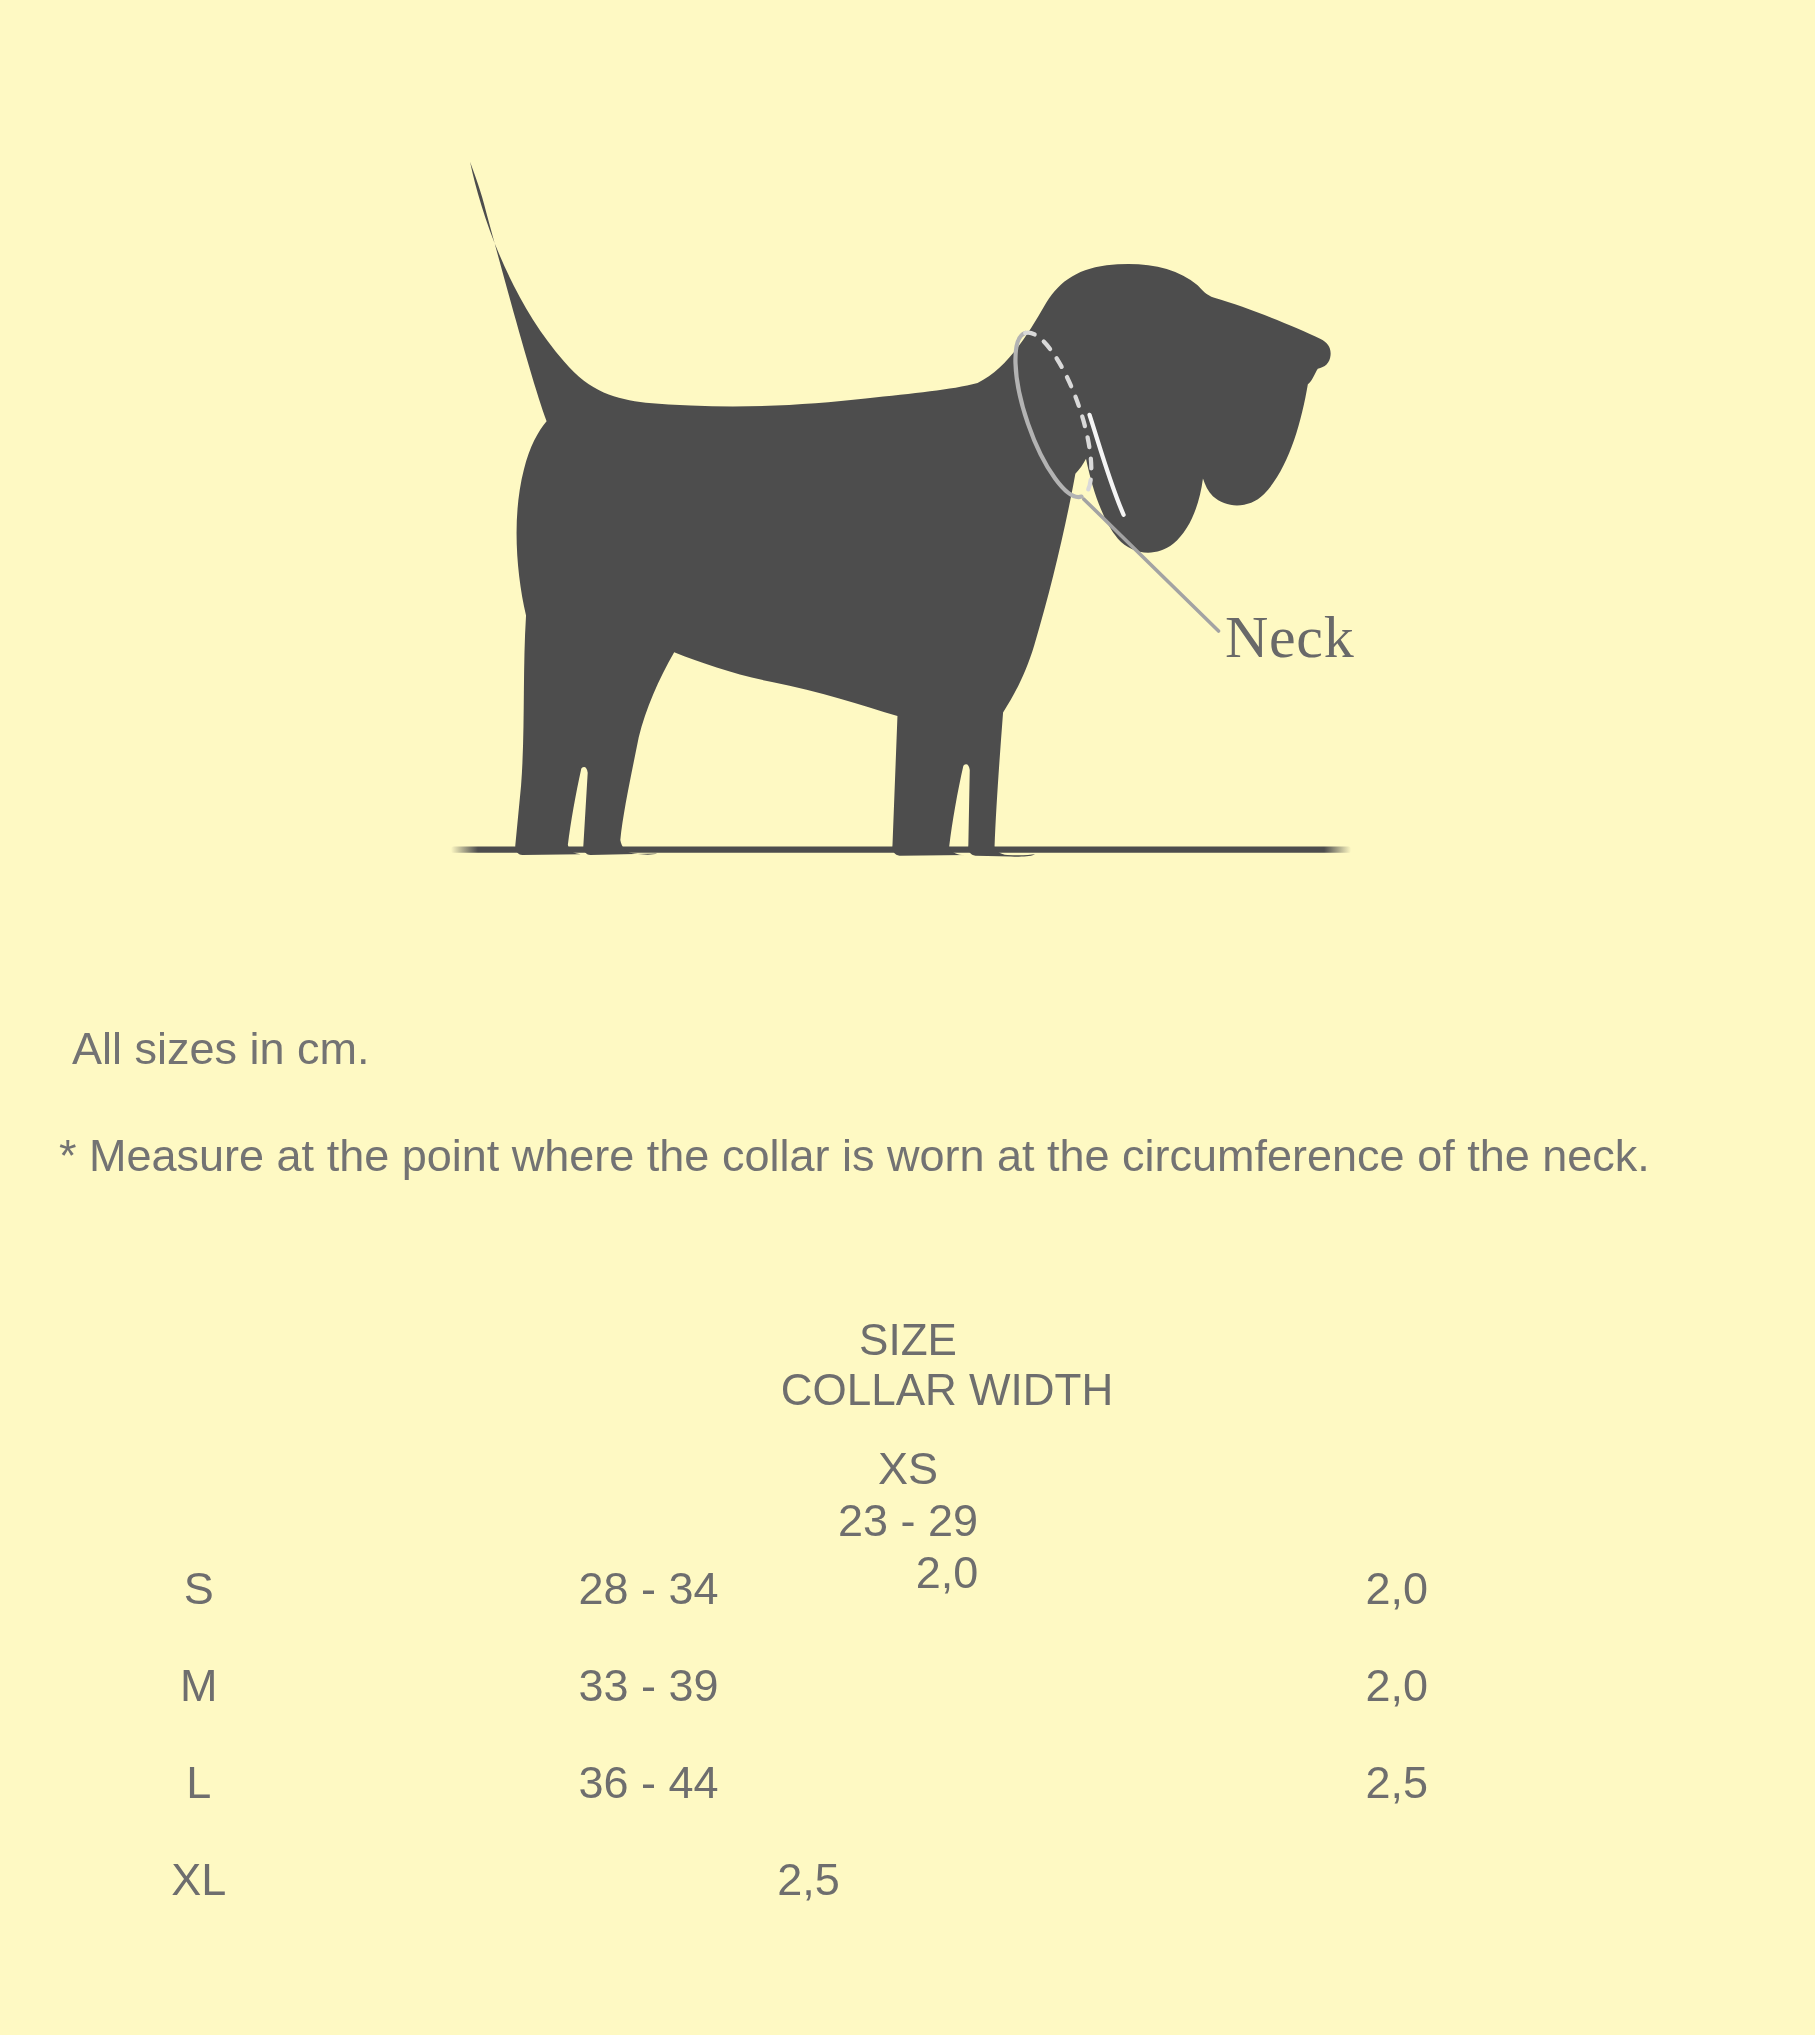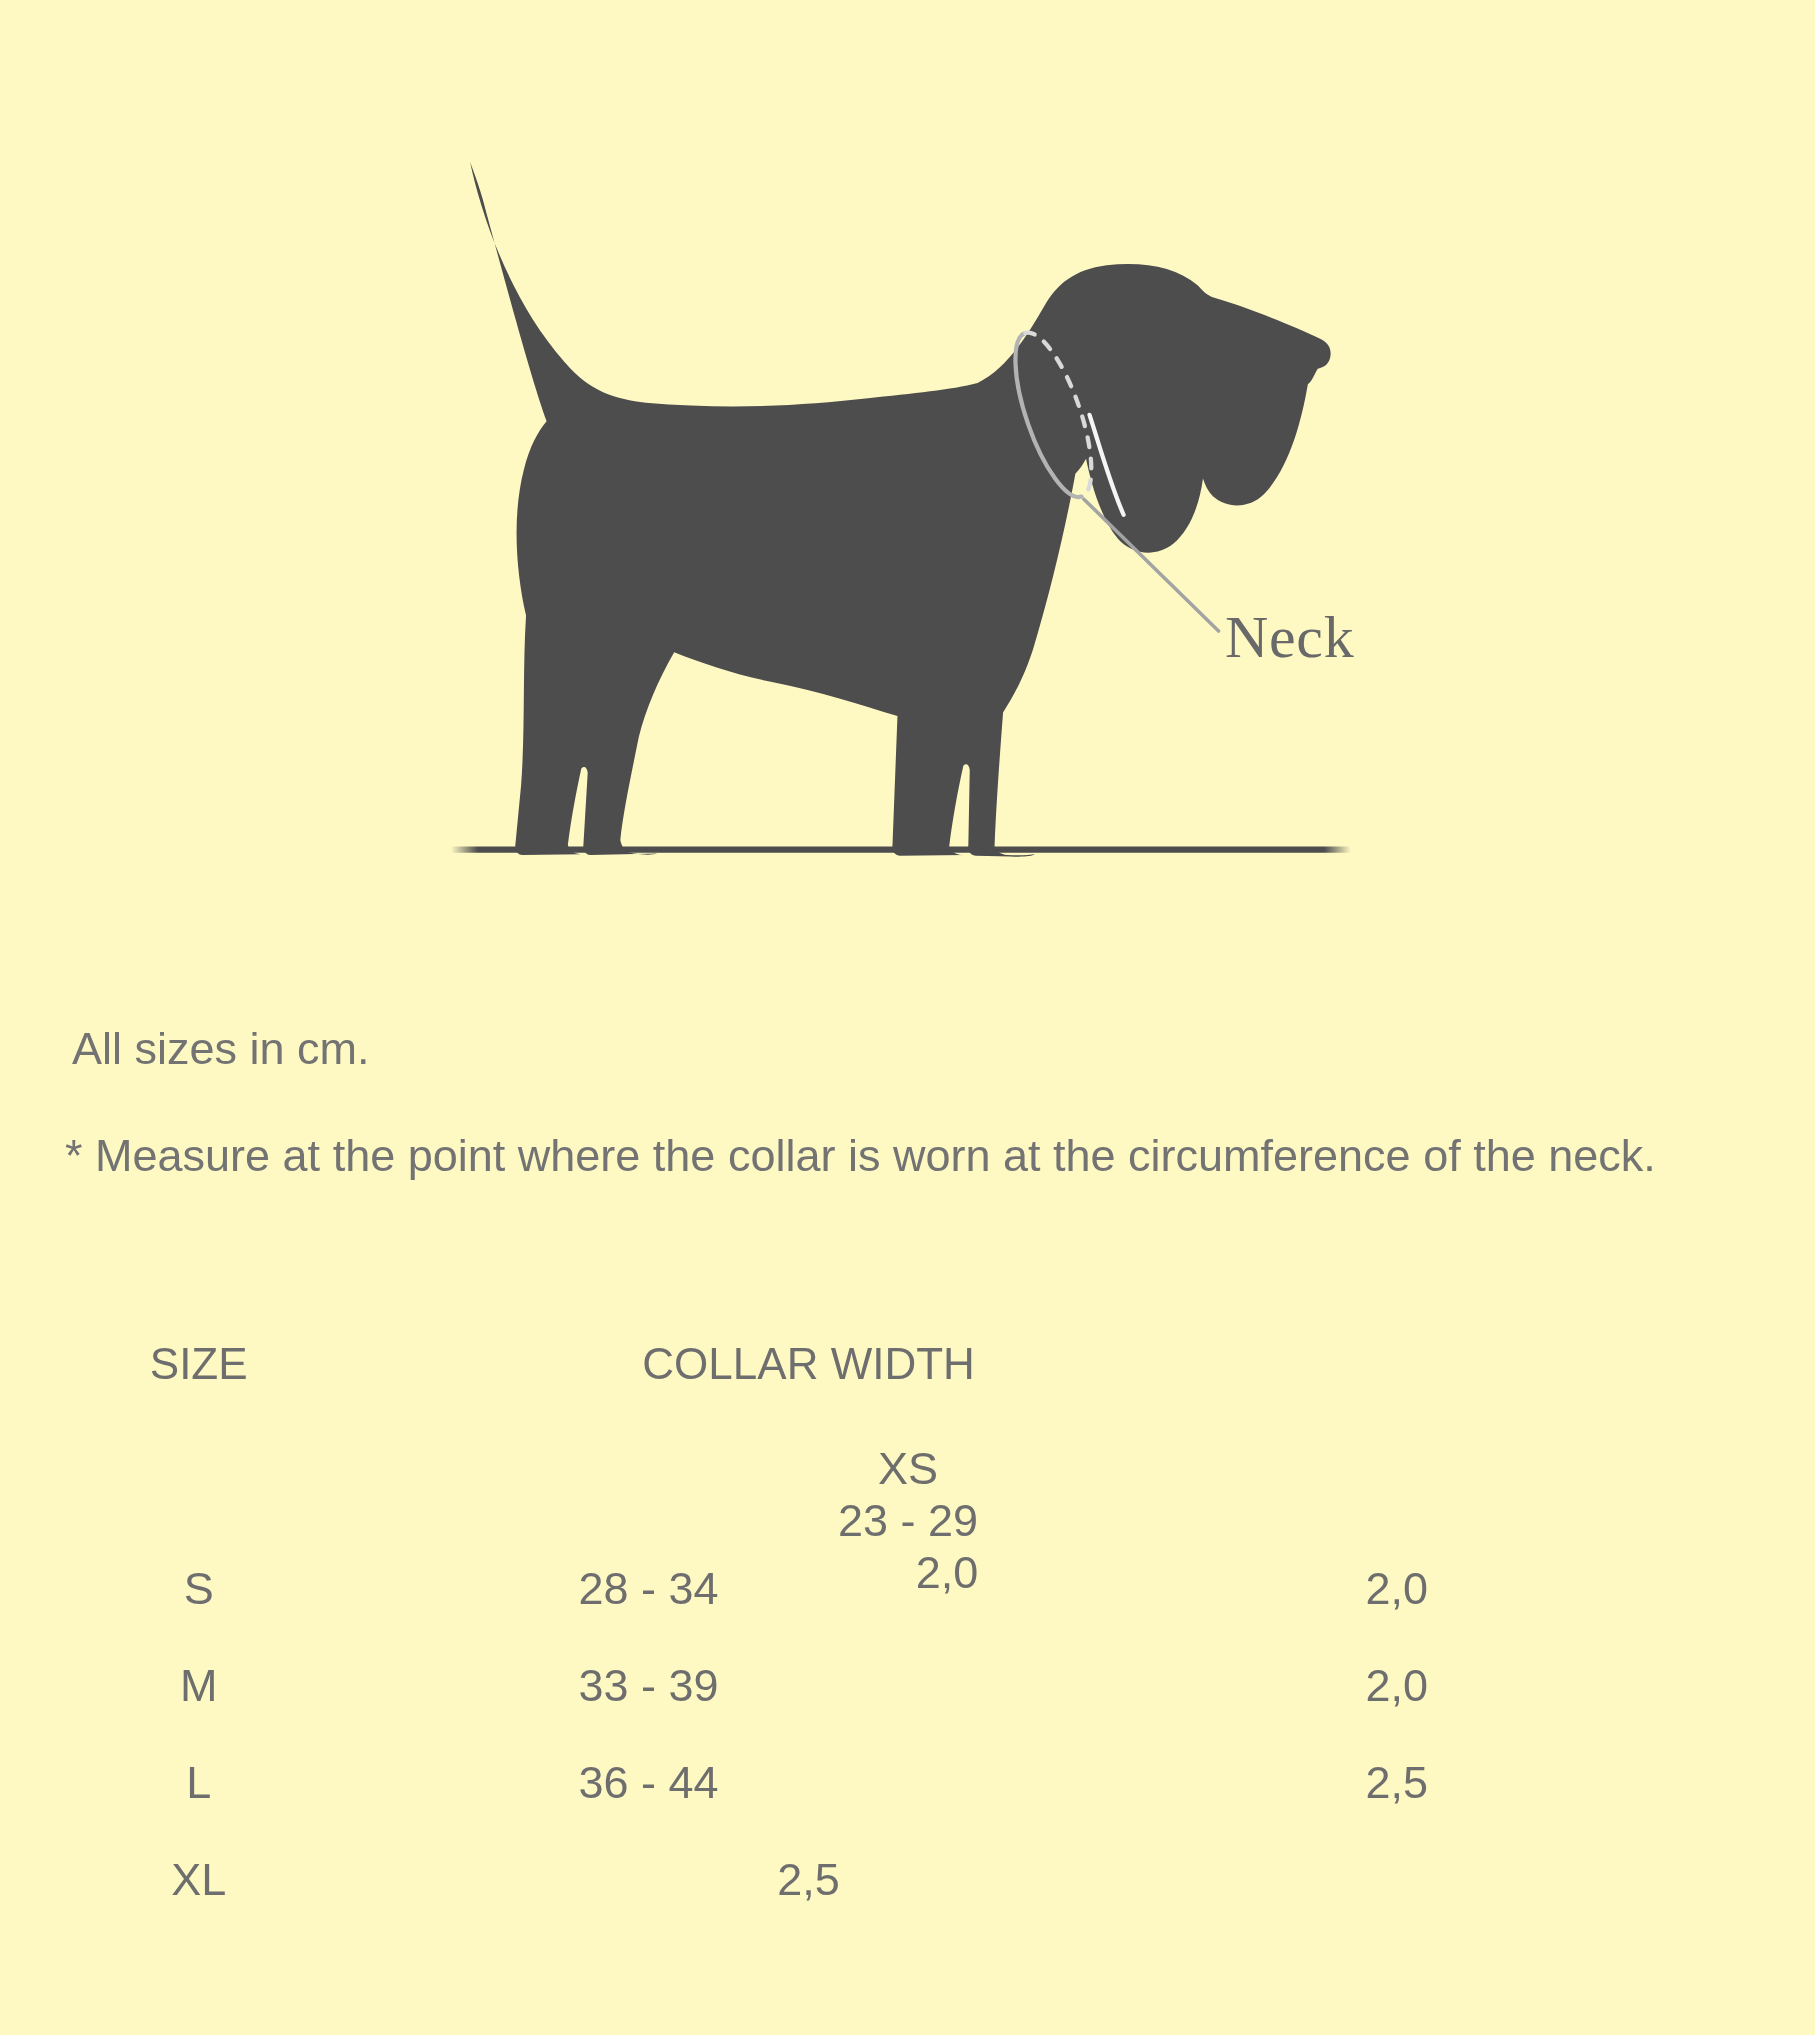--- a/index.html
+++ b/index.html
@@ -20,30 +20,30 @@
     font-family:"Liberation Serif","DejaVu Serif",serif;
     font-size:60px;line-height:1;color:#696969;
     letter-spacing:0.7px;
   }
   
   .note-units{
     position:absolute;left:72px;top:1013px;
     font-size:45px;line-height:71px;color:#737373;
   }
   .note-measure{
-    position:absolute;left:65px;top:1120px;width:1652px;
+    position:absolute;left:59px;top:1120px;width:1652px;
     font-size:45px;line-height:72px;color:#737373;
   }
   
   .size-table{
     position:absolute;left:43px;top:1315px;width:1730px;
     color:#6e6e6e;font-size:45px;
   }
   .t-row{display:flex;height:97px;align-items:center;}
-  .t-row.header{font-size:44px;}
+  .t-row.header{font-size:44px;flex-direction:column;}
   .t-row.first-data{margin-top:31px;flex-direction:column;}
   .c1{width:18%;text-align:center;}
   .c2{width:34%;text-align:center;}
   .c3{width:48%;text-align:center;padding-left:78px;box-sizing:border-box;}
 </style>
 </head>
 <body>
 
 <div class="page">
 

